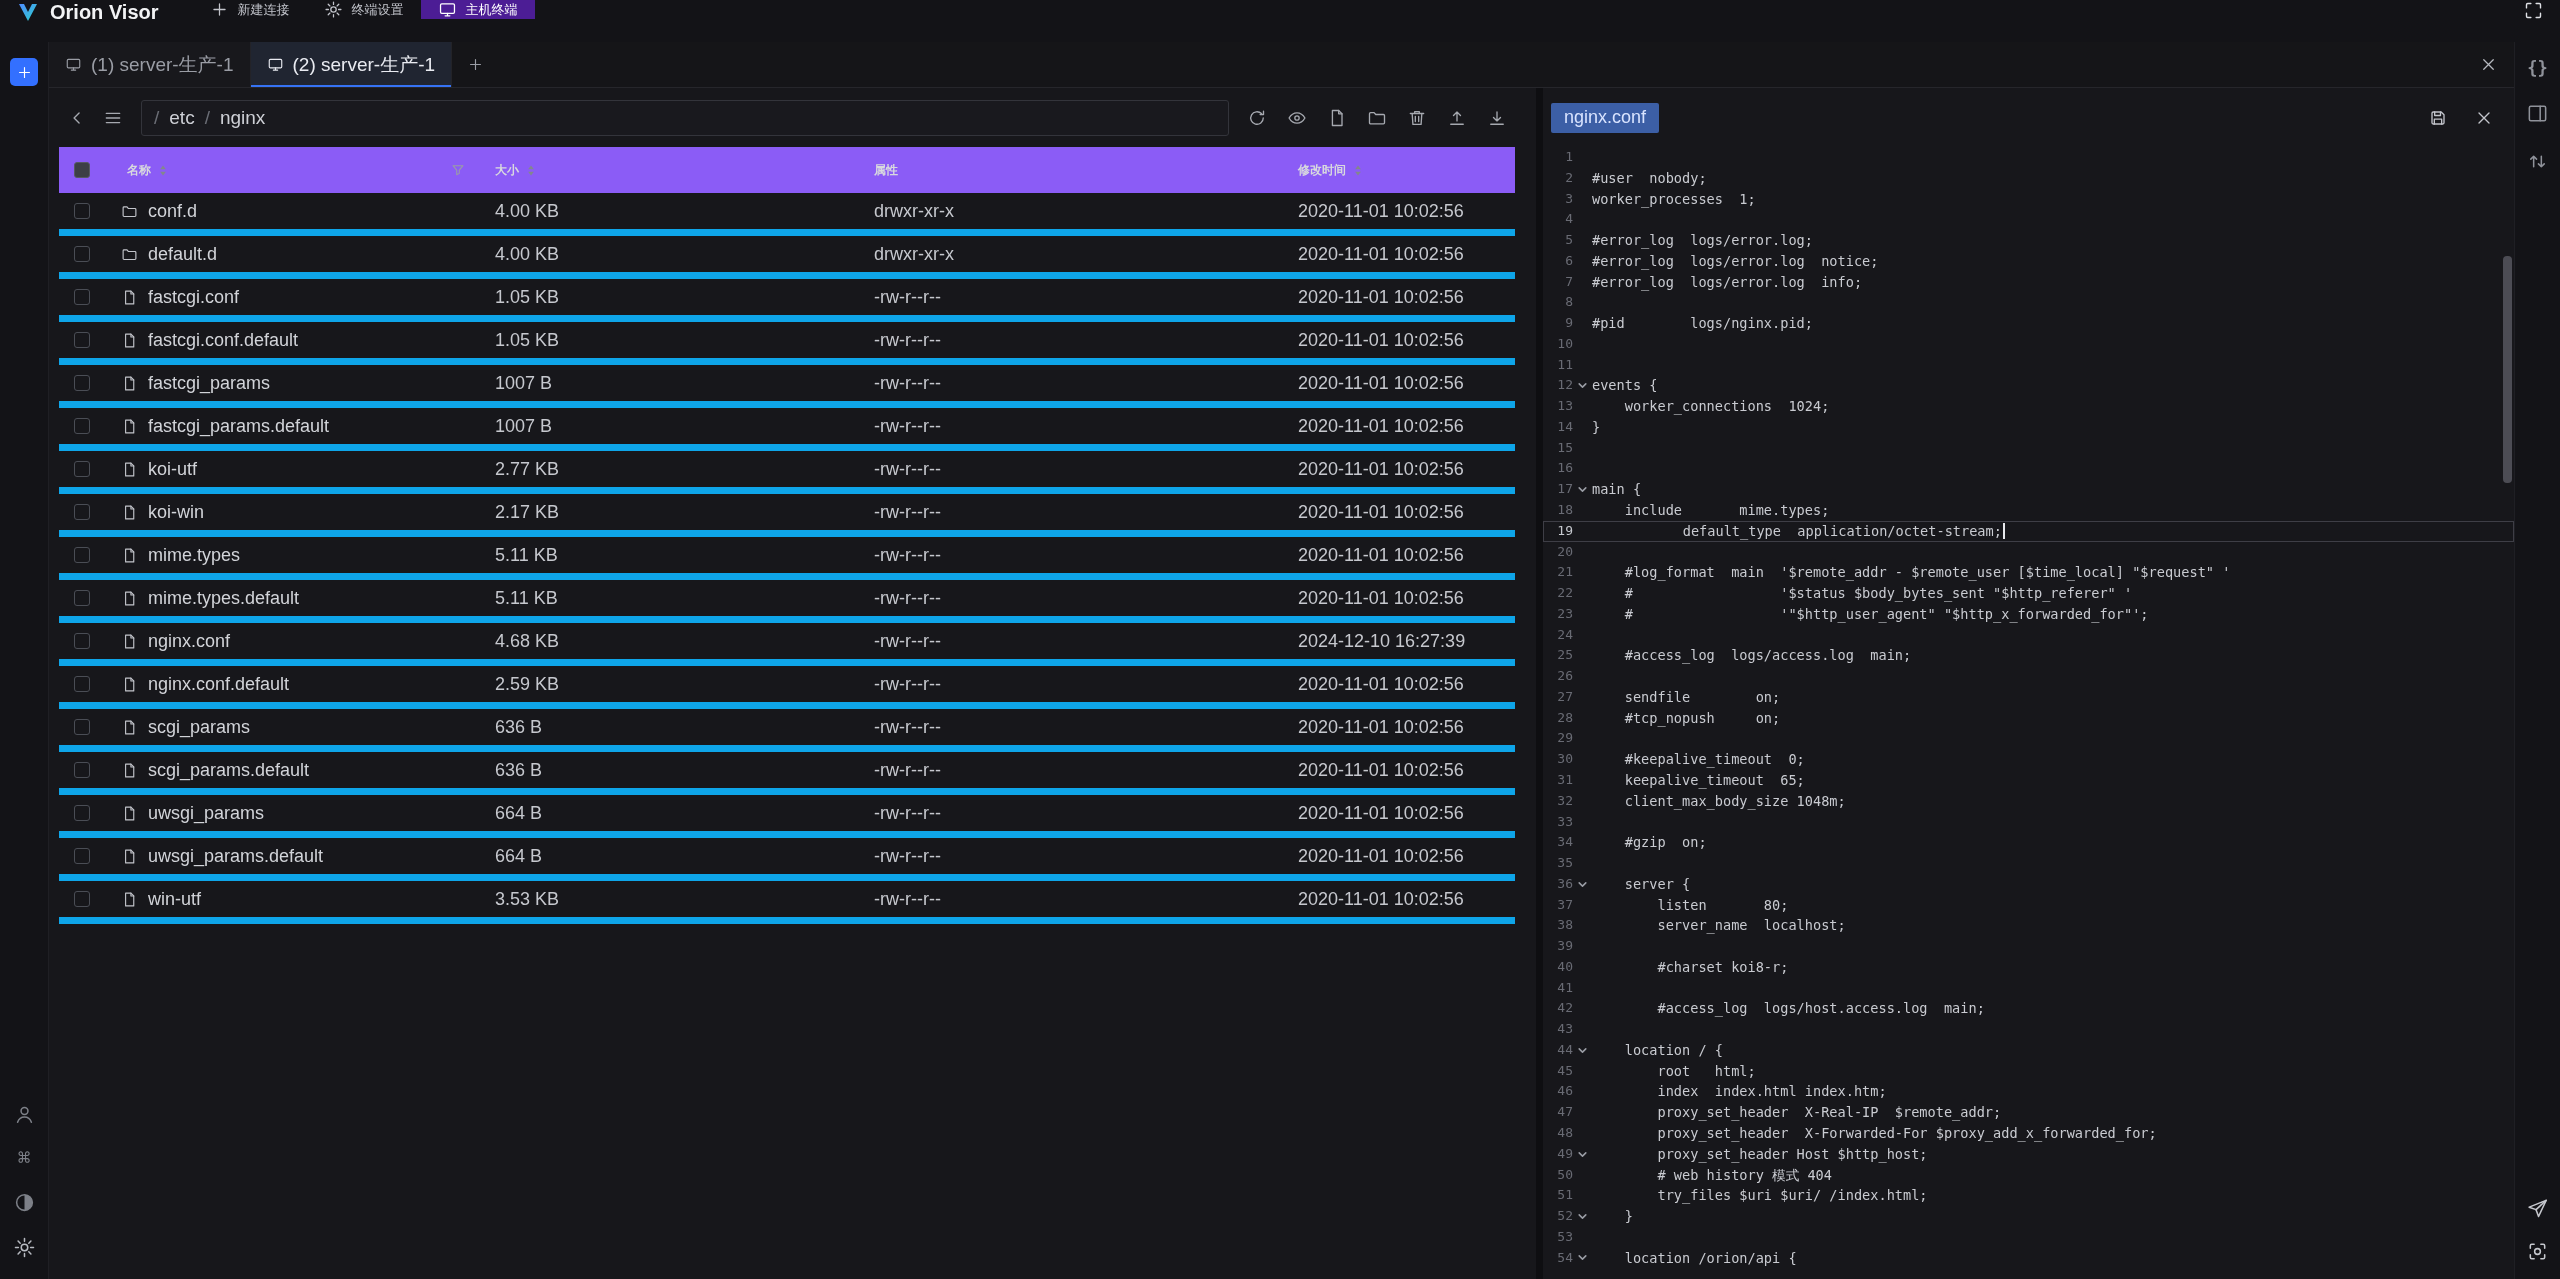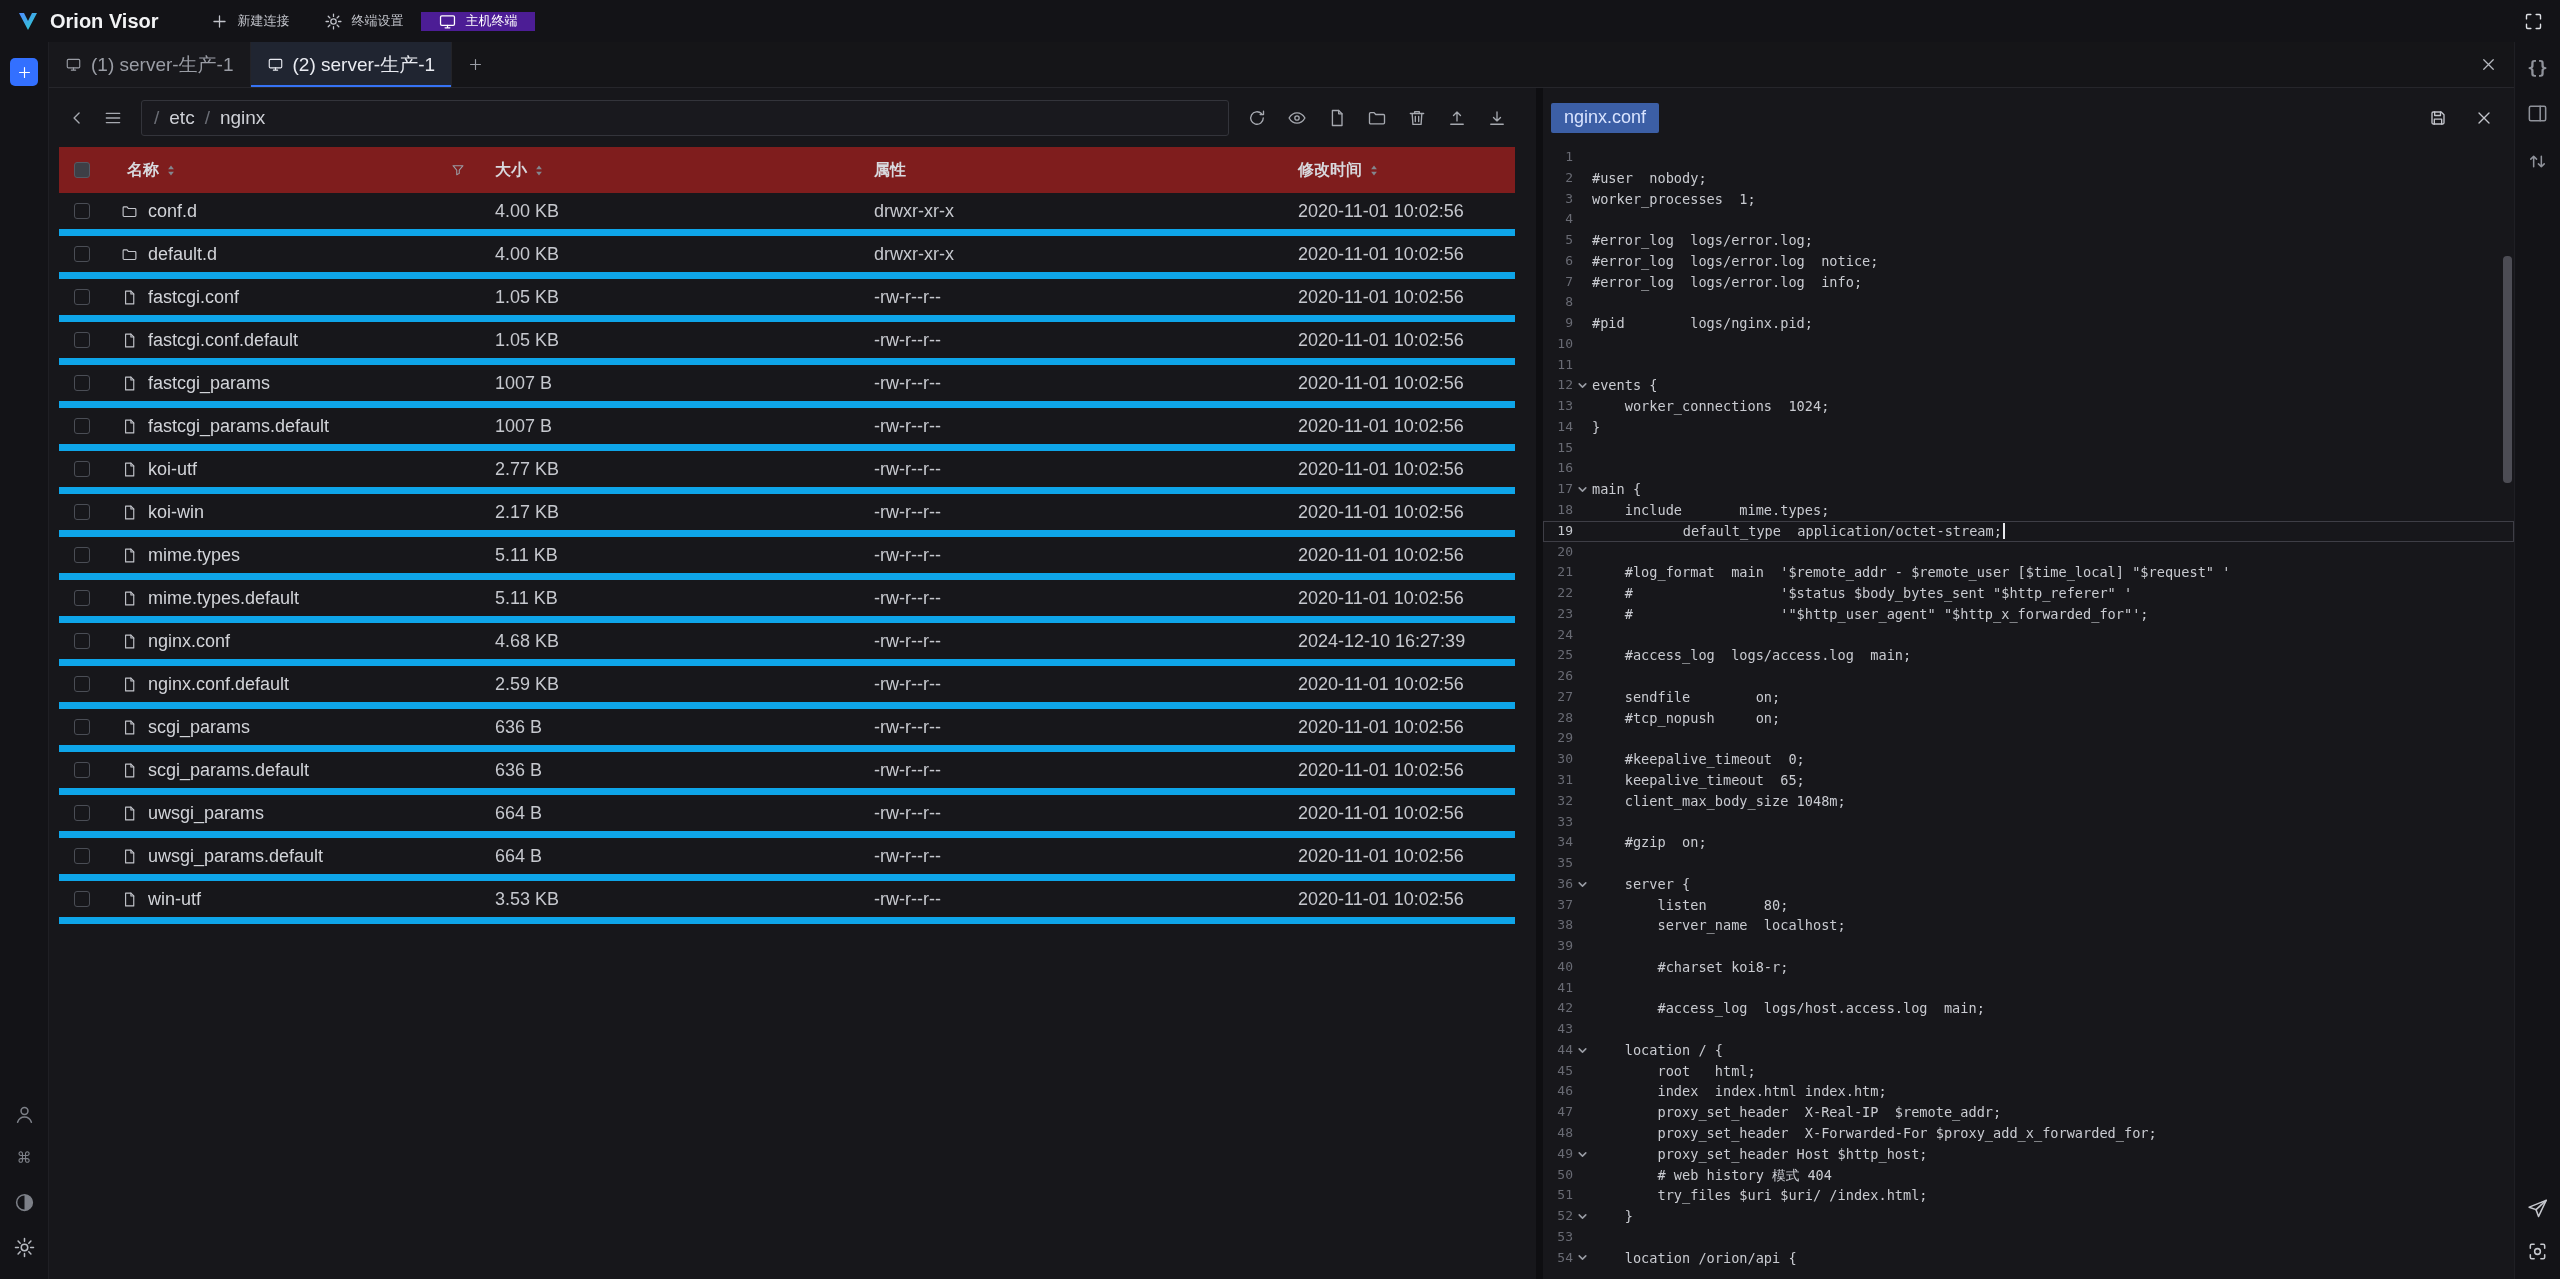--- a/index.html
+++ b/index.html
@@ -8,21 +8,21 @@
     background:#0e0e11;
     font-family:"Liberation Sans", sans-serif;
     color:#c9cbd1;
     -webkit-font-smoothing:antialiased;
   }
   .icon { display:inline-flex; align-items:center; justify-content:center; }
   .icon svg { width:20px; height:20px; display:block; }
   .glyph { font-family:"DejaVu Sans Mono", monospace; line-height:1; }
 
   
-  .topbar { height:42px; background:#131317; display:flex; align-items:center; }
+  .topbar { height:42px; background:#131317; display:flex; align-items:flex-start; }
   .brand { display:flex; align-items:center; padding-left:16px; }
   .logo { width:24px; height:24px; margin-right:10px; }
   .logo svg { width:24px; height:24px; display:block; }
   .app-name { font-size:20px; font-weight:700; color:#f2f3f5; margin-right:34px; white-space:nowrap; }
   .topbar-menu { display:flex; align-items:stretch; }
   .menu-item { display:flex; align-items:center; gap:9px; padding:0 17px; font-size:13px; color:#c2c4cb; cursor:pointer; white-space:nowrap; }
   .menu-item .icon svg { width:19px; height:19px; }
   .menu-item.active { background:#4c1d95; color:#ffffff; }
   .topbar-right { margin-left:auto; display:flex; align-items:center; padding-right:16px; color:#dfe1e6; }
   .topbar-right .icon svg { width:21px; height:21px; }
@@ -62,21 +62,21 @@
   .fm-toolbar { height:59px; display:flex; align-items:center; padding:0 21px 0 10px; }
   .icon-btn { width:36px; height:36px; display:flex; align-items:center; justify-content:center; color:#a6a9b0; cursor:pointer; border-radius:3px; }
   .breadcrumb-box { flex:1; height:36px; margin:0 10px; border:1px solid #33343b; background:#19191e; border-radius:3px; display:flex; align-items:center; padding:0 12px; gap:10px; font-size:19px; cursor:text; }
   .bc-sep { color:#6b6e76; }
   .bc-seg { color:#ced0d6; cursor:pointer; }
   .fm-actions { display:flex; gap:4px; }
 
   
   .file-table { flex:1; padding:0 21px 0 10px; overflow:hidden; }
   .f-header, .f-row { display:grid; grid-template-columns:46px 375px 378px 397px 1fr; align-items:center; }
-  .f-header { height:46px; background:#7f1d1d; font-size:16px; font-weight:600; color:#d8d9de; }
+  .f-header { height:46px; background:#8b5cf6; font-size:12px; font-weight:600; color:#d8d9de; }
   .f-row { height:43px; border-bottom:7px solid #0ea5e9; font-size:18px; color:#c6c8ce; cursor:pointer; }
   .cell { display:flex; align-items:center; min-width:0; }
   .cell.chk { justify-content:center; }
   .h-name { padding-left:22px; padding-right:14px; }
   .h-size, .r-size { padding-left:15px; }
   .h-attr, .r-attr { padding-left:16px; }
   .h-time, .r-time { padding-left:43px; }
   .r-name { padding-left:16px; gap:10px; color:#d2d4d9; white-space:nowrap; overflow:hidden; }
   .r-name .icon svg { width:17px; height:17px; }
   .r-name .icon { color:#c3c5cb; }

